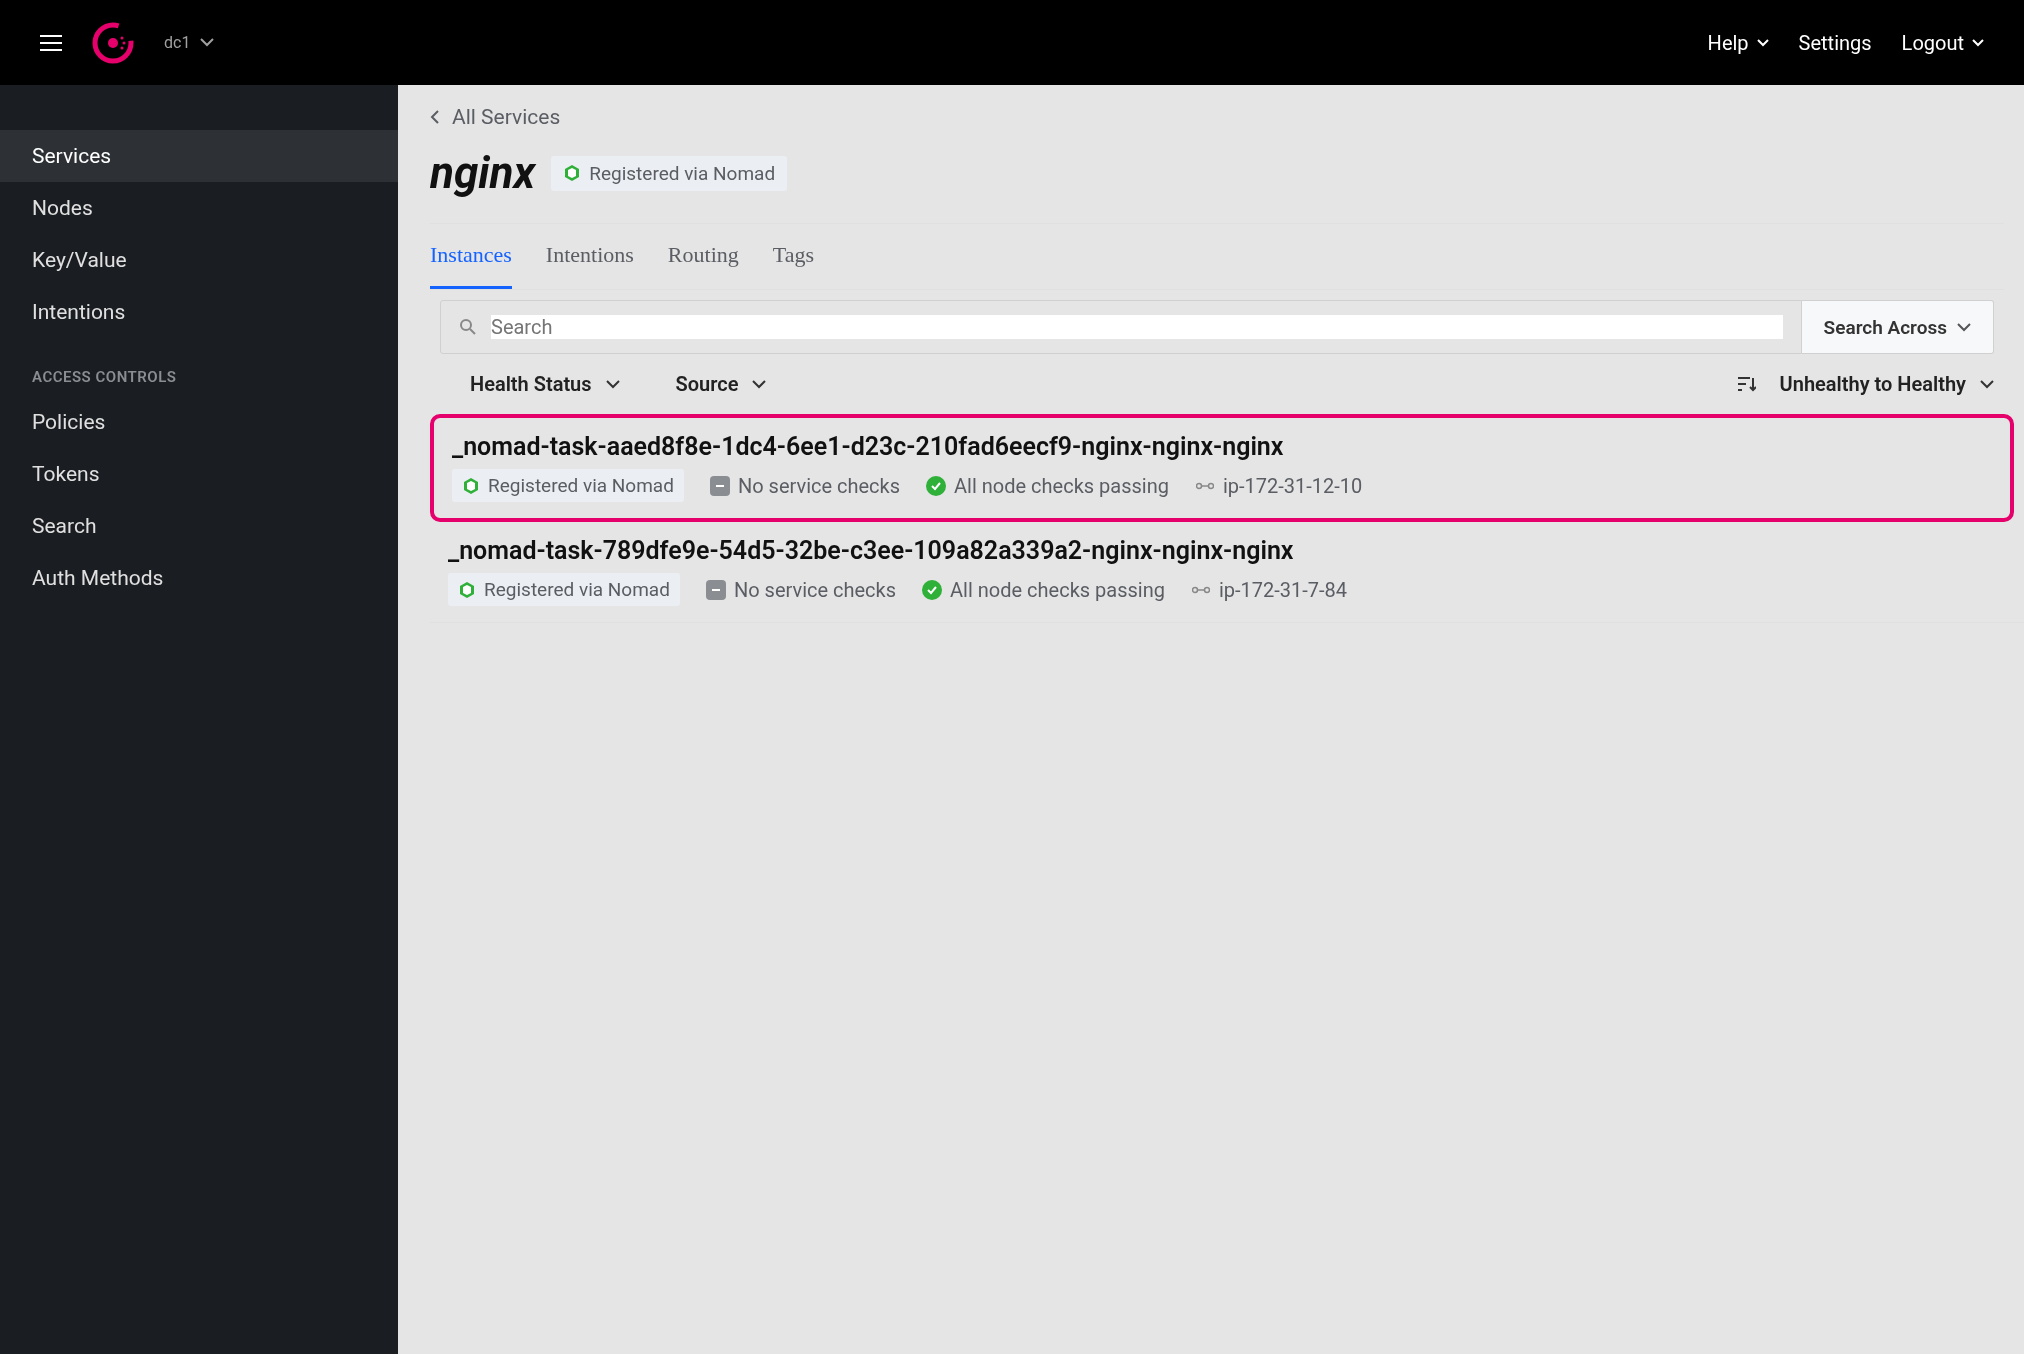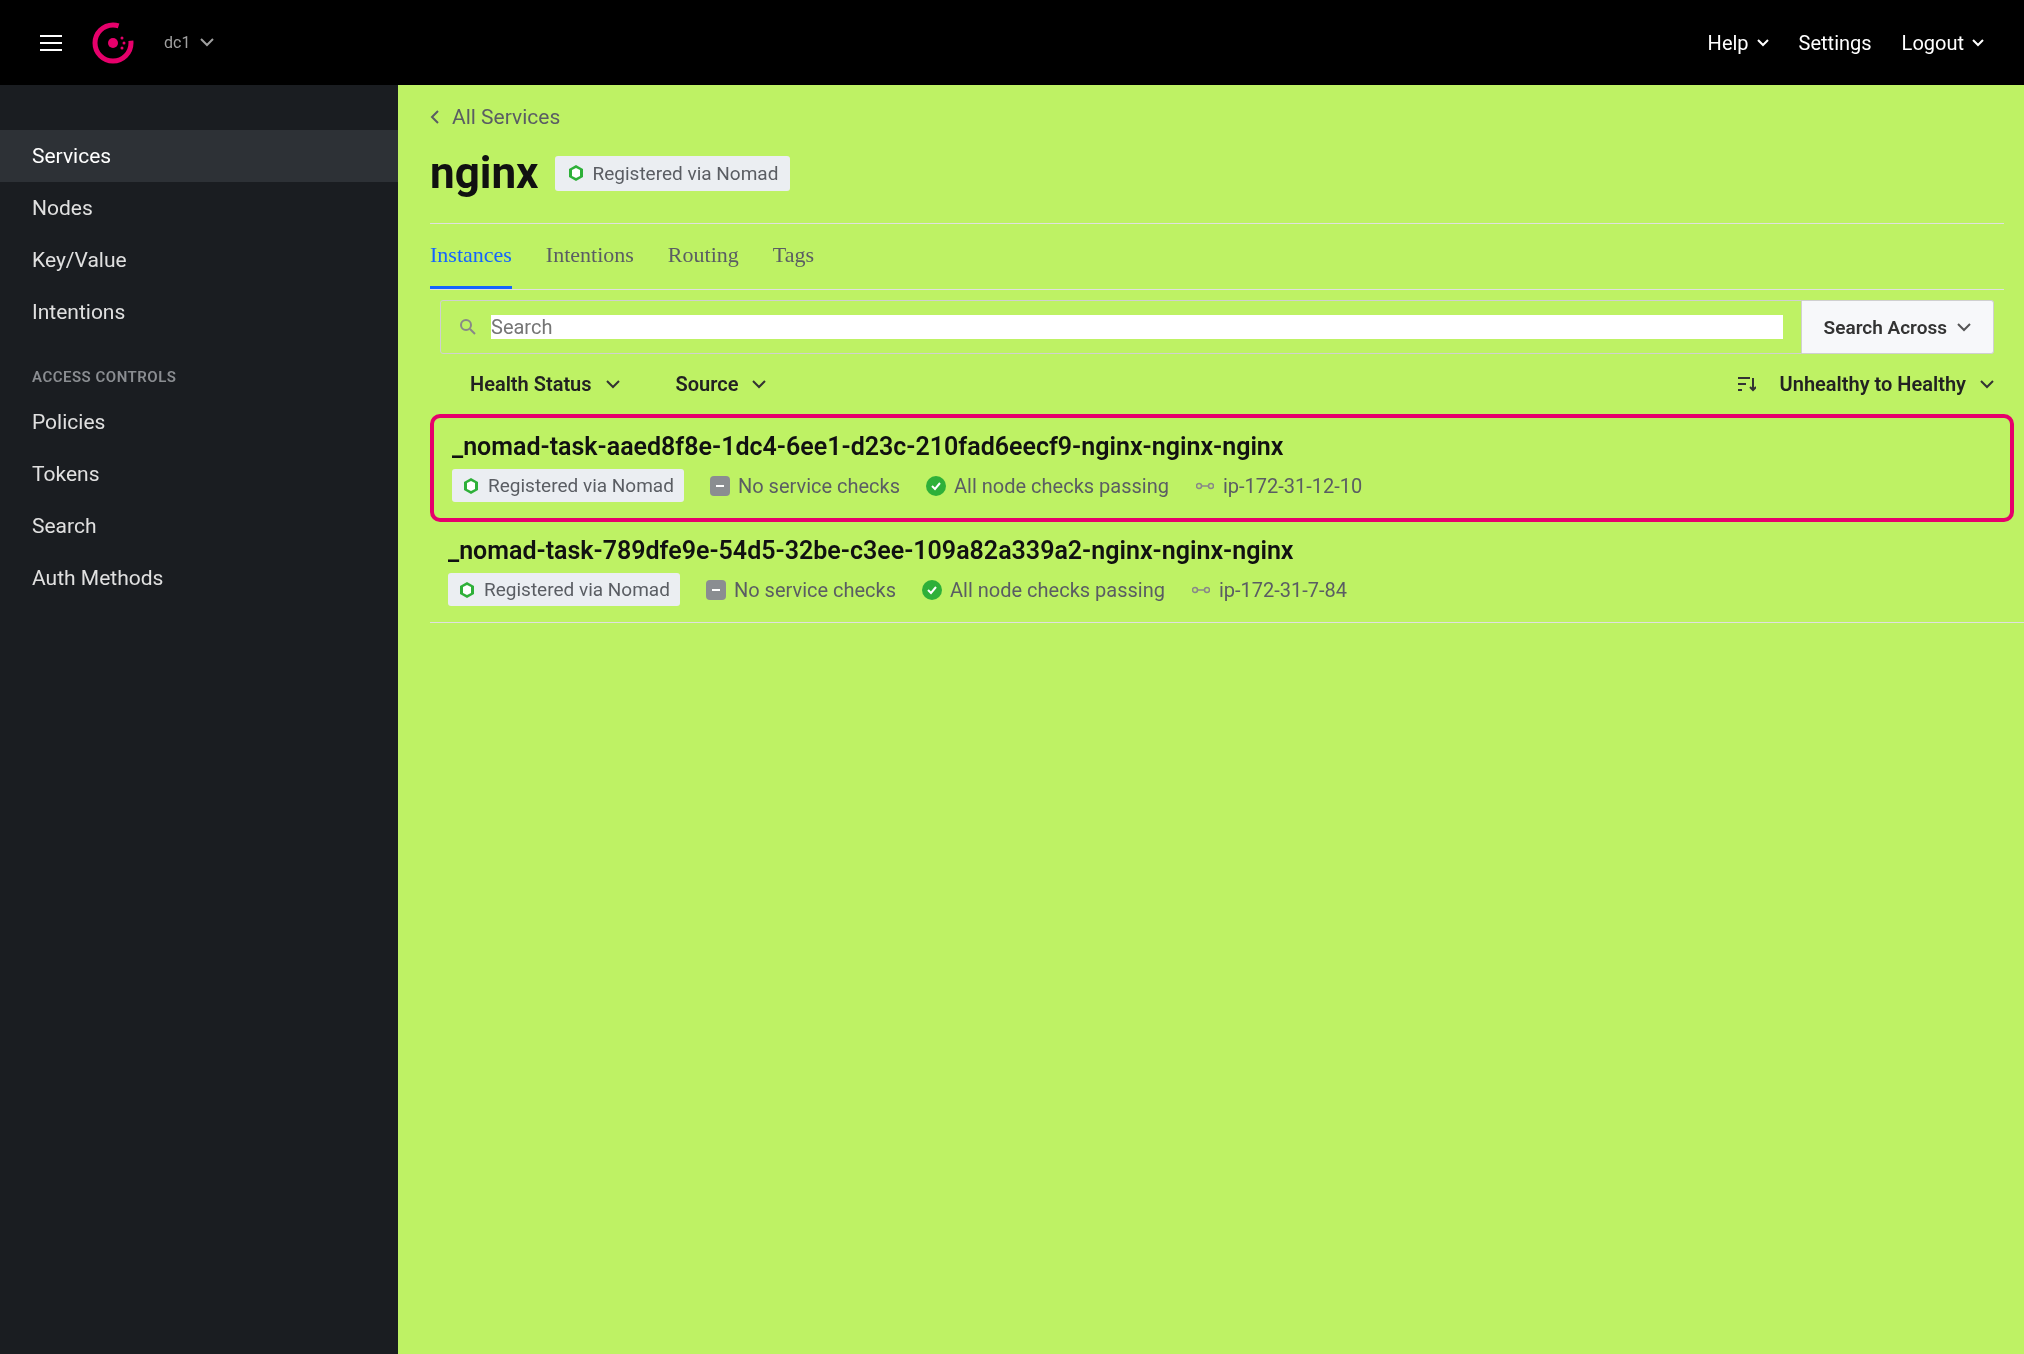--- a/index.html
+++ b/index.html
@@ -14,25 +14,25 @@
 .dc-select { display: flex; align-items: center; gap: 10px; color: #a0a0a0; font-size: 16px; cursor: pointer; }
 .topbar-right { display: flex; gap: 30px; }
 .topbar-link { color: #fff; font-size: 20px; display: flex; align-items: center; gap: 8px; cursor: pointer; }
 
 .body { display: flex; flex: 1; overflow: hidden; }
 .sidebar { width: 398px; background: #1a1d21; color: #fff; padding-top: 45px; }
 .sidebar-item { padding: 14px 32px; font-size: 21px; color: #e0e0e0; cursor: pointer; }
 .sidebar-item.active { background: #2d3136; color: #fff; }
 .sidebar-heading { padding: 30px 32px 10px; font-size: 15px; font-weight: 600; color: #8a8d91; letter-spacing: 0.5px; }
 
-.main { flex: 1; background: #bef264; padding: 20px 0 0 32px; overflow: auto; }
+.main { flex: 1; background: #e5e5e5; padding: 20px 0 0 32px; overflow: auto; }
 .breadcrumb { display: flex; align-items: center; gap: 12px; color: #5a5d63; font-size: 21px; cursor: pointer; padding-bottom: 14px; }
 
 .title-row { display: flex; align-items: center; gap: 16px; padding: 4px 0 24px; border-bottom: 1px solid #e0e0e0; margin-right: 20px; }
-.title { font-size: 44px; font-weight: 700; color: #111; }
+.title { font-size: 44px; font-weight: 700; color: #111; font-style: italic; }
 .badge { display: flex; align-items: center; gap: 8px; background: #ebeef2; padding: 6px 12px; border-radius: 3px; color: #5a5d63; font-size: 19px; }
 .nomad-icon { width: 18px; height: 18px; }
 
 .tabs { display: flex; gap: 34px; padding: 18px 0 0; border-bottom: 1px solid #e0e0e0; margin-right: 20px; }
 .tab { padding: 0 0 18px; font-size: 22px; color: #5a5d63; cursor: pointer; border-bottom: 3px solid transparent; font-family: Liberation Serif, serif; }
 .tab.active { color: #1563ff; border-bottom-color: #1563ff; }
 
 .search-row { display: flex; margin: 10px 30px 0 10px; }
 .search-box { flex: 1; display: flex; align-items: center; gap: 14px; border: 1px solid #d0d0d0; border-radius: 3px 0 0 3px; padding: 14px 18px; }
 .search-input { border: none; outline: none; font-size: 20px; flex: 1; color: #5a5d63; }

